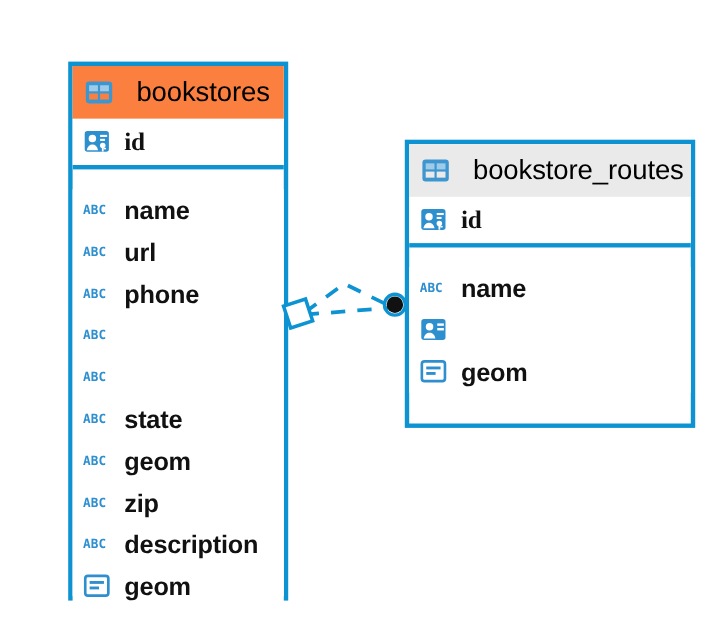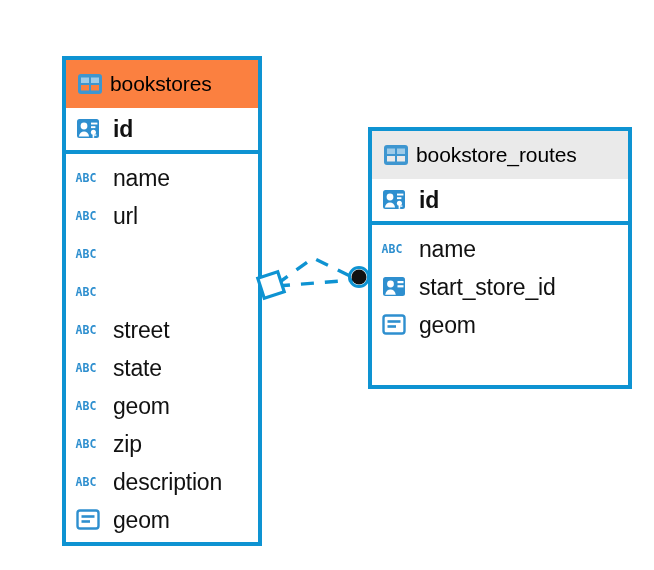--- a/index.html
+++ b/index.html
@@ -35,58 +35,60 @@
     display: flex;
     align-items: center;
     box-sizing: border-box;
     height: 48px;
     padding-left: 9px;
   }
   .entity-header.orange { background: #fb8040; }
   .entity-header.grey   { background: #eaeaea; }
 
   .entity-title {
-    font-size: 21px;
+    font-size: 25px;
     color: #000000;
-    margin-left: 5px;
+    margin-left: 19px;
     white-space: nowrap;
     letter-spacing: -0.1px;
   }
 
   .pk-row {
     display: flex;
     align-items: center;
     box-sizing: border-box;
     height: 46px;
     padding-left: 9px;
     border-bottom: 4px solid #0e93d2;
     background: #ffffff;
   }
   .pk-row .field-label {
     font-weight: bold;
+    font-family: Liberation Serif, serif;
   }
 
   .field-list {
-    padding: 5px 0 7px 0;
+    padding: 18px 0 7px 0;
   }
 
   .field-row {
     display: flex;
     align-items: center;
     height: 38px;
     padding-left: 9px;
     background: #ffffff;
   }
 
   .field-label {
     font-size: 23px;
     color: #111111;
     margin-left: 10px;
     white-space: nowrap;
     letter-spacing: -0.2px;
+    font-weight: bold;
   }
 
   .ficon {
     width: 28px;
     height: 26px;
     flex: 0 0 28px;
     display: block;
   }
   .ticon {
     width: 30px;
@@ -149,33 +151,33 @@
         <svg class="ficon" viewBox="0 0 28 26">
           <text x="0.5" y="16.5" font-family="'DejaVu Sans Mono', monospace" font-size="11.5" font-weight="bold" fill="#2e8fcf" letter-spacing="0.1">ABC</text>
         </svg>
         <span class="field-label">url</span>
       </div>
 
       <div class="field-row">
         <svg class="ficon" viewBox="0 0 28 26">
           <text x="0.5" y="16.5" font-family="'DejaVu Sans Mono', monospace" font-size="11.5" font-weight="bold" fill="#2e8fcf" letter-spacing="0.1">ABC</text>
         </svg>
-      </div>
-
-      <div class="field-row">
-        <svg class="ficon" viewBox="0 0 28 26">
-          <text x="0.5" y="16.5" font-family="'DejaVu Sans Mono', monospace" font-size="11.5" font-weight="bold" fill="#2e8fcf" letter-spacing="0.1">ABC</text>
-        </svg>
-      </div>
-
-      <div class="field-row">
-        <svg class="ficon" viewBox="0 0 28 26">
-          <text x="0.5" y="16.5" font-family="'DejaVu Sans Mono', monospace" font-size="11.5" font-weight="bold" fill="#2e8fcf" letter-spacing="0.1">ABC</text>
-        </svg>
-        <span class="field-label">street</span>
+        <span class="field-label">phone</span>
+      </div>
+
+      <div class="field-row">
+        <svg class="ficon" viewBox="0 0 28 26">
+          <text x="0.5" y="16.5" font-family="'DejaVu Sans Mono', monospace" font-size="11.5" font-weight="bold" fill="#2e8fcf" letter-spacing="0.1">ABC</text>
+        </svg>
+      </div>
+
+      <div class="field-row">
+        <svg class="ficon" viewBox="0 0 28 26">
+          <text x="0.5" y="16.5" font-family="'DejaVu Sans Mono', monospace" font-size="11.5" font-weight="bold" fill="#2e8fcf" letter-spacing="0.1">ABC</text>
+        </svg>
       </div>
 
       <div class="field-row">
         <svg class="ficon" viewBox="0 0 28 26">
           <text x="0.5" y="16.5" font-family="'DejaVu Sans Mono', monospace" font-size="11.5" font-weight="bold" fill="#2e8fcf" letter-spacing="0.1">ABC</text>
         </svg>
         <span class="field-label">state</span>
       </div>
 
       <div class="field-row">
@@ -248,21 +250,20 @@
       </div>
 
       <div class="field-row">
         <svg class="ficon" viewBox="0 0 28 26">
           <rect x="2" y="3" width="22" height="19" rx="2.5" fill="#2e8fcf"></rect>
           <circle cx="9.5" cy="10" r="3.4" fill="#ffffff"></circle>
           <path d="M4.2 20.8c0.5-3.5 2.8-5.3 5.3-5.3s4.8 1.8 5.3 5.3z" fill="#ffffff"></path>
           <rect x="16.5" y="7" width="6" height="2.2" fill="#ffffff"></rect>
           <rect x="16.5" y="11.2" width="6" height="2.2" fill="#ffffff"></rect>
         </svg>
-        <span class="field-label">start_store_id</span>
       </div>
 
 
       <div class="field-row">
         <svg class="ficon" viewBox="0 0 28 26">
           <rect x="2.5" y="3.5" width="21" height="18" rx="2.5" fill="none" stroke="#2e8fcf" stroke-width="2.4"></rect>
           <rect x="6.5" y="8.2" width="13" height="2.6" fill="#2e8fcf"></rect>
           <rect x="6.5" y="13.2" width="8.5" height="2.6" fill="#2e8fcf"></rect>
         </svg>
         <span class="field-label">geom</span>

